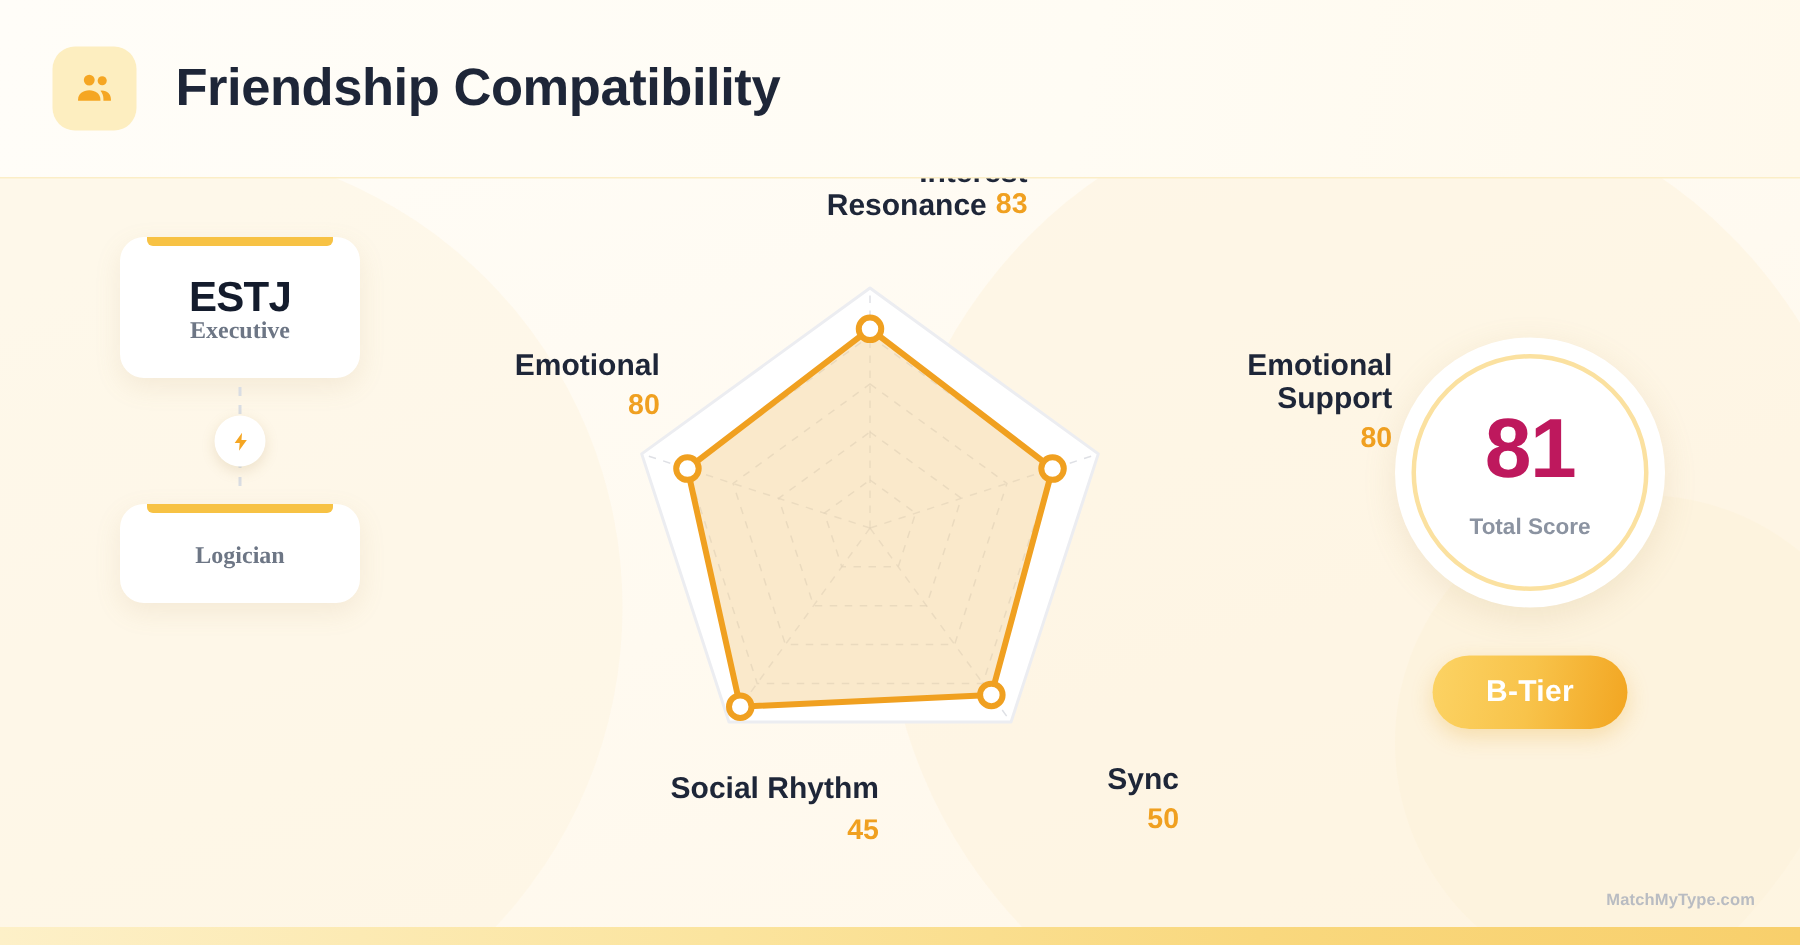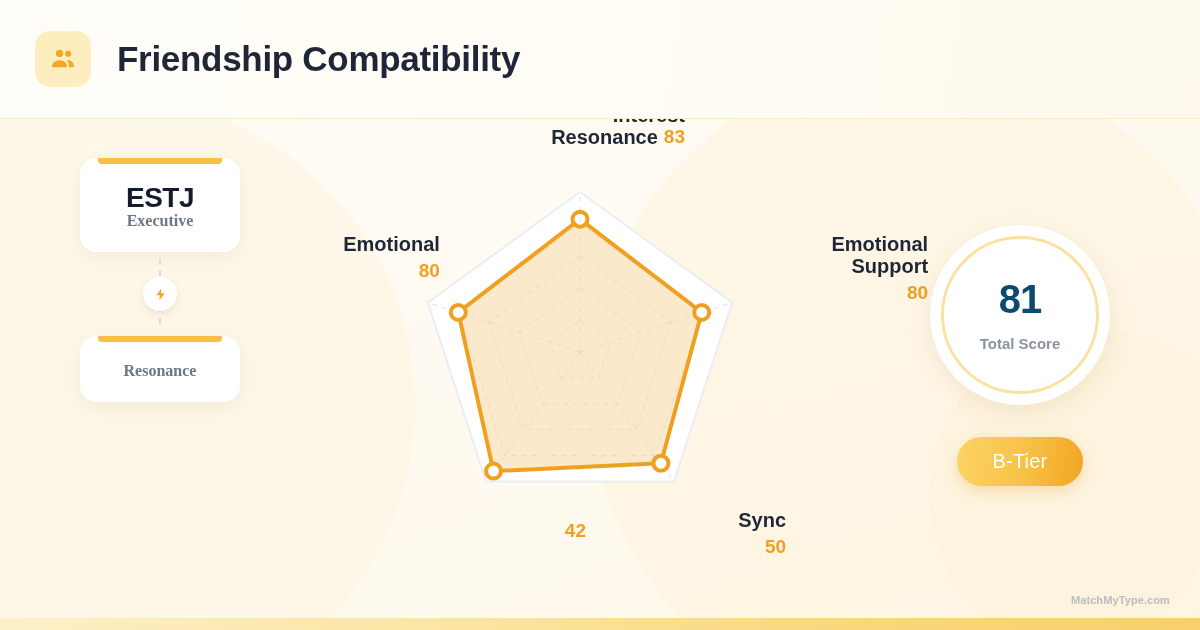--- a/index.html
+++ b/index.html
@@ -82,27 +82,27 @@
   #score-col { position:absolute; left:900px; top:225px; width:240px; z-index:4; text-align:center; }
   #score-circle {
     position:relative; width:180px; height:180px; margin:0 auto; border-radius:50%;
     background:#ffffff; box-shadow:0 6px 22px rgba(180,150,90,.16);
     display:flex; flex-direction:column; align-items:center; justify-content:center;
   }
   #score-circle::after {
     content:""; position:absolute; left:11px; top:11px; right:11px; bottom:11px;
     border-radius:50%; border:3px solid #fbe1a0;
   }
-  #score-value { font-size:40px; font-weight:bold; color:#0c4a6e; line-height:1; letter-spacing:-1px; }
+  #score-value { font-size:56px; font-weight:bold; color:#be185d; line-height:1; letter-spacing:-1px; }
   #score-label { margin-top:16px; font-size:15px; font-weight:bold; color:#8b93a1; }
   #tier-badge {
     display:inline-block; margin-top:32px; padding:13px 36px; border-radius:26px;
     background:linear-gradient(100deg,#fcd364 0%,#f8c34a 50%,#f2a521 100%);
     box-shadow:0 5px 14px rgba(231,165,40,.28);
-    font-size:20px; font-weight:normal; color:#ffffff; letter-spacing:.2px;
+    font-size:20px; font-weight:bold; color:#ffffff; letter-spacing:.2px;
   }
 
   
   #watermark {
     position:absolute; right:30px; bottom:24px; z-index:6;
     font-size:11px; font-weight:bold; color:#b9bcc2; letter-spacing:.1px;
   }
   #bottom-bar {
     position:absolute; left:0; bottom:0; width:1200px; height:12px; z-index:7;
     background:linear-gradient(to right,#fdf0c8 0%,#fbe49e 40%,#f9d87e 70%,#f8cf6b 100%);
@@ -138,21 +138,21 @@
     <div id="connector">
       <div id="connector-line"></div>
       <div id="spark-badge">
         <svg viewBox="0 0 24 24" fill="#f5a623" aria-hidden="true">
           <path d="M13.6 1 4.5 13.6h6.2L9.9 23l9.6-13.2h-6.6z"></path>
         </svg>
       </div>
     </div>
 
     <div class="type-card">
-      <div class="type-name">Resonance</div>
+      <div class="type-name">Logician</div>
     </div>
   </div>
 
   <div id="radar-wrap">
     <svg id="radar-svg" width="620" height="529" viewBox="0 0 620 529">
       <g id="radar-outer">
           <polygon points="300.0,91.0 452.2,201.6 394.0,380.4 206.0,380.4 147.8,201.6" fill="#ffffff" stroke="#ecedf1" stroke-width="2" stroke-linejoin="round"></polygon>
         </g>
       <g id="radar-grid">
           <polygon points="300.0,219.0 330.4,241.1 318.8,276.9 281.2,276.9 269.6,241.1" fill="none" stroke="#c9ccd4" stroke-width="1" stroke-dasharray="5 5" opacity=".65"></polygon>
@@ -177,21 +177,21 @@
           <circle cx="213.5" cy="370.1" r="7.5" fill="#ffffff" stroke="#f0a020" stroke-width="4"></circle>
           <circle cx="178.3" cy="211.4" r="7.5" fill="#ffffff" stroke="#f0a020" stroke-width="4"></circle>
         </g>
     </svg>
 
     <div class="axis-label" id="lab-0" style="width: 210px; left: 195px; top: 3px;"><span>Interest
 Resonance</span><span class="axis-value inline">83</span></div>
     <div class="axis-label" id="lab-1" style="width: 180px; left: 468.169px; top: 131.557px;"><span>Emotional
 Support</span><span class="axis-value">80</span></div>
     <div class="axis-label" id="lab-2" style="width: 140px; left: 366.046px; top: 408px;"><span>Sync</span><span class="axis-value">50</span></div>
-    <div class="axis-label" id="lab-3" style="width: 200px; left: 105.954px; top: 414.443px;"><span class="axis-value">42</span></div>
+    <div class="axis-label" id="lab-3" style="width: 200px; left: 105.954px; top: 414.443px;"><span>Social Rhythm</span><span class="axis-value">45</span></div>
     <div class="axis-label" id="lab-4" style="width: 180px; left: -20.169px; top: 131.557px;"><span>Emotional</span><span class="axis-value">80</span></div>
   </div>
 
   <div id="score-col">
     <div id="score-circle">
       <div id="score-value">81</div>
       <div id="score-label">Total Score</div>
     </div>
     <div id="tier-badge">B-Tier</div>
   </div>

